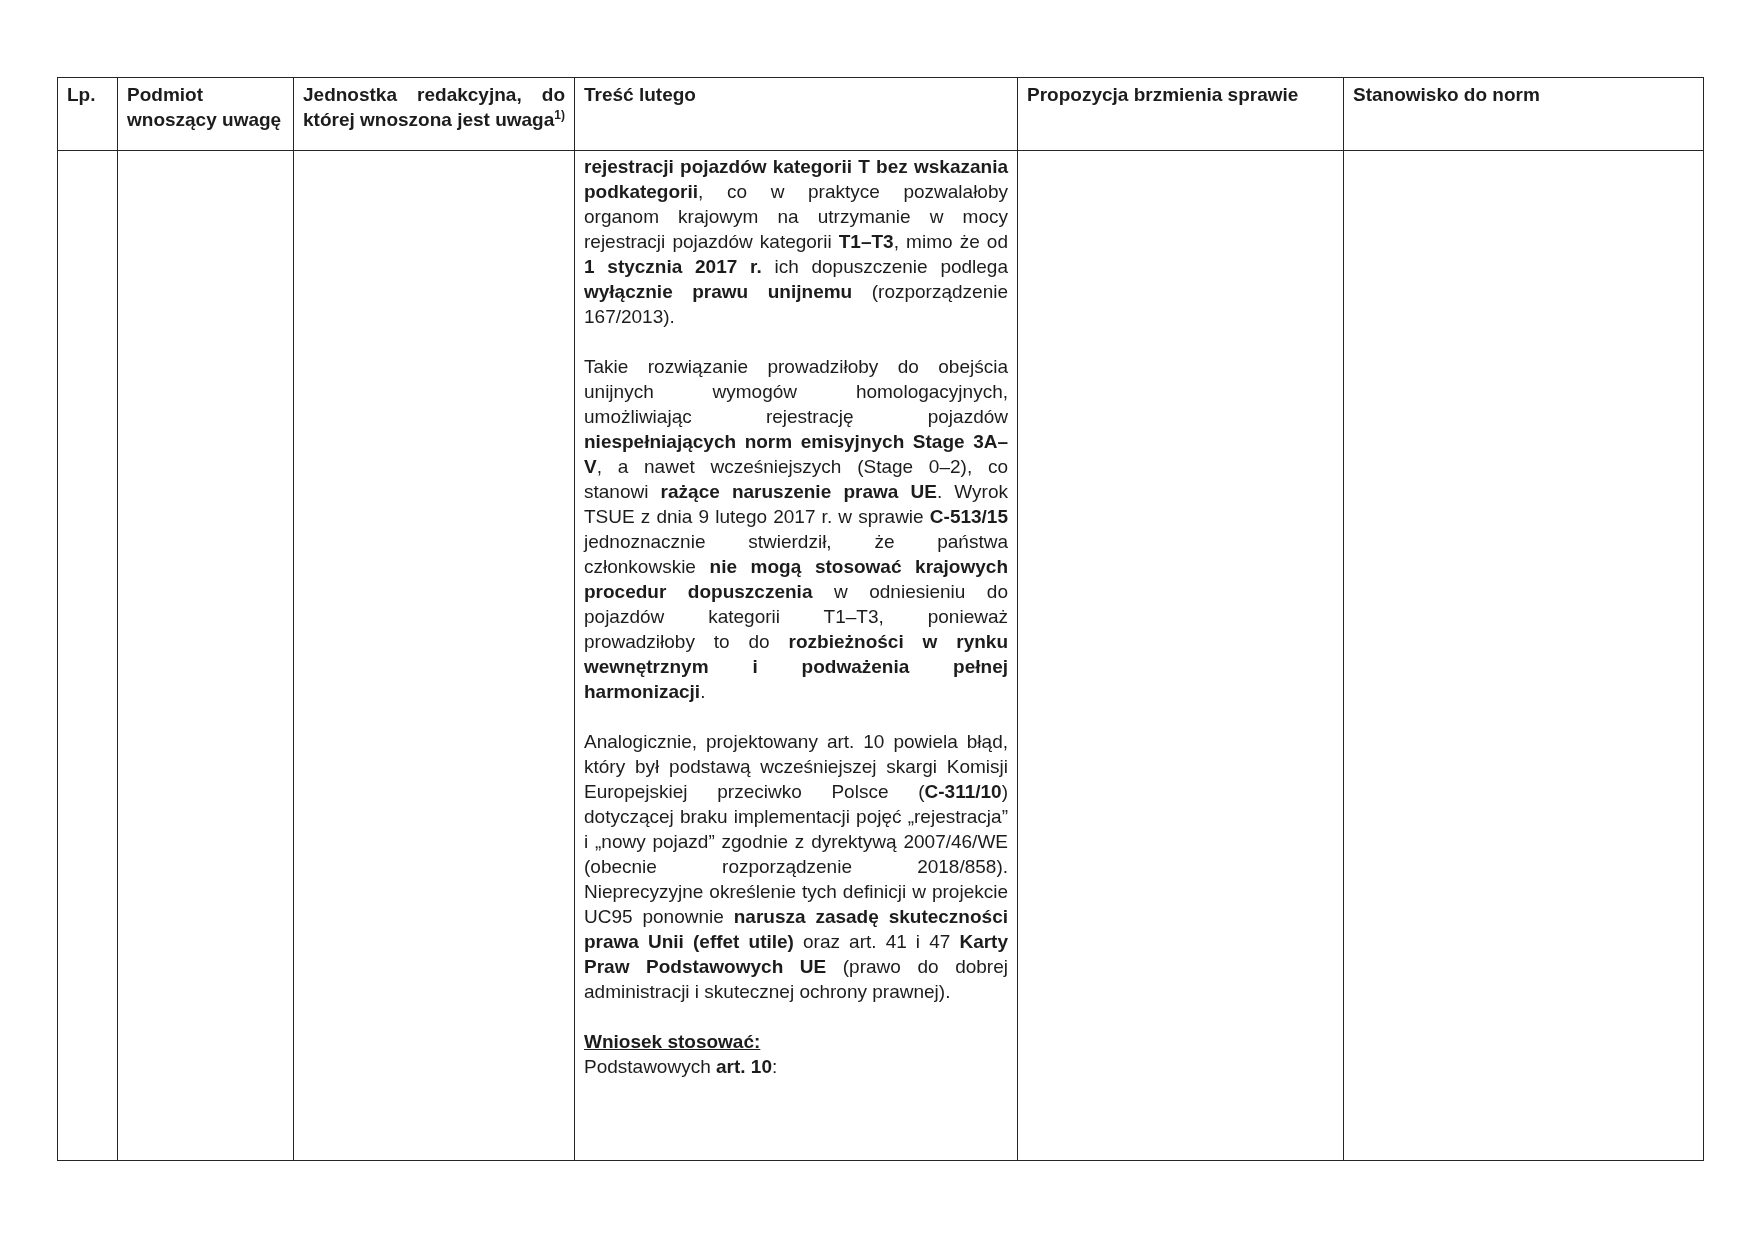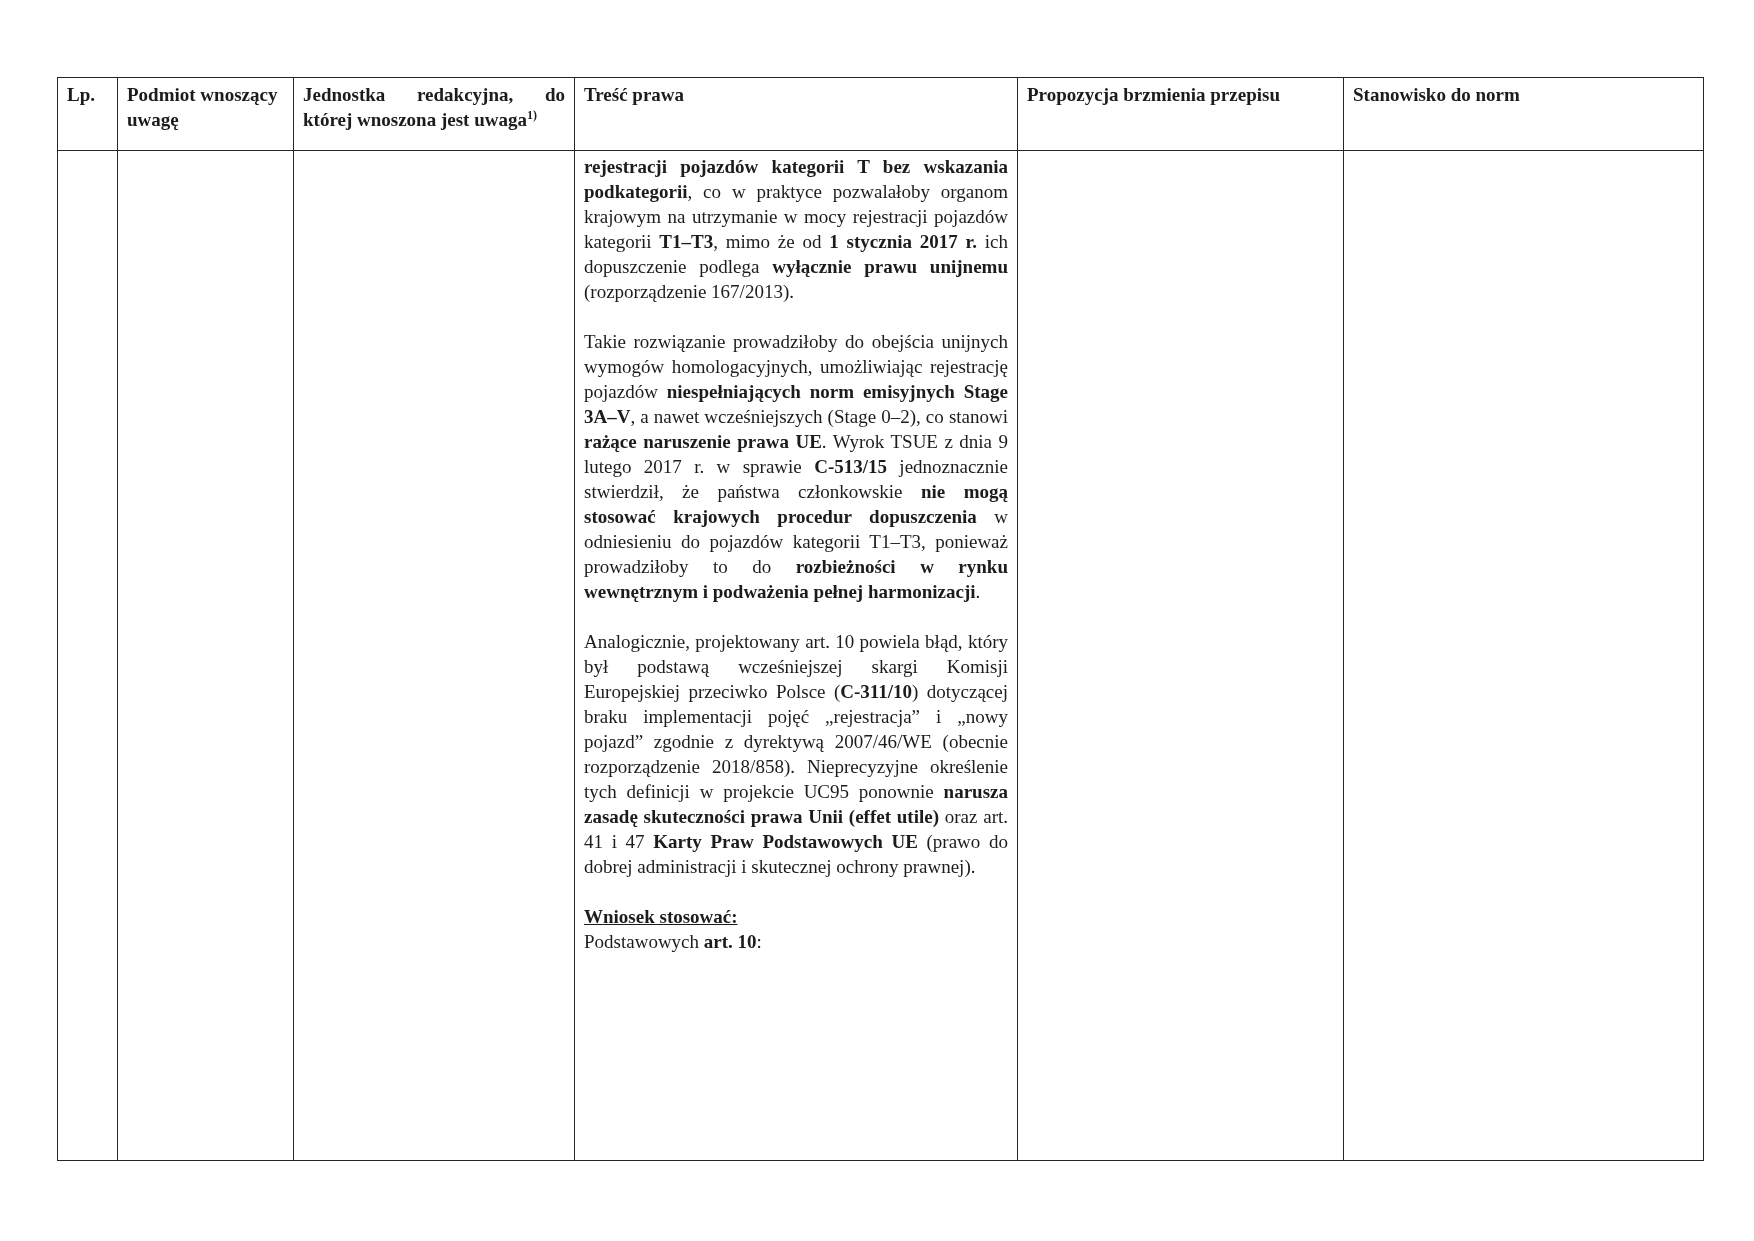--- a/index.html
+++ b/index.html
@@ -11,21 +11,20 @@
     font-family: "Liberation Sans", sans-serif;
     color: #1c1c1c;
   }
   .comments-table {
     position: absolute;
     left: 57px;
     top: 77px;
     width: 1646px;
     border-collapse: collapse;
     table-layout: fixed;
-    font-family: Liberation Serif, serif;
   }
   .comments-table th,
   .comments-table td {
     border: 1.5px solid #262626;
     vertical-align: top;
     padding: 4px 9px 4px 9px;
     font-size: 19px;
     line-height: 25px;
     overflow: hidden;
     word-wrap: break-word;
@@ -61,22 +60,22 @@
     <col style="width:281px">
     <col style="width:443px">
     <col style="width:326px">
     <col style="width:360px">
   </colgroup>
   <thead>
     <tr>
       <th>Lp.</th>
       <th>Podmiot wnoszący uwagę</th>
       <th class="justify"><span>Jednostka redakcyjna, do której wnoszona jest uwaga</span><sup class="fn">1)</sup></th>
-      <th>Treść prawa</th>
-      <th>Propozycja brzmienia przepisu</th>
+      <th>Treść lutego</th>
+      <th>Propozycja brzmienia sprawie</th>
       <th>Stanowisko do norm</th>
     </tr>
   </thead>
   <tbody>
     <tr>
       <td></td>
       <td></td>
       <td></td>
       <td class="tresc-cell">
         <div>

